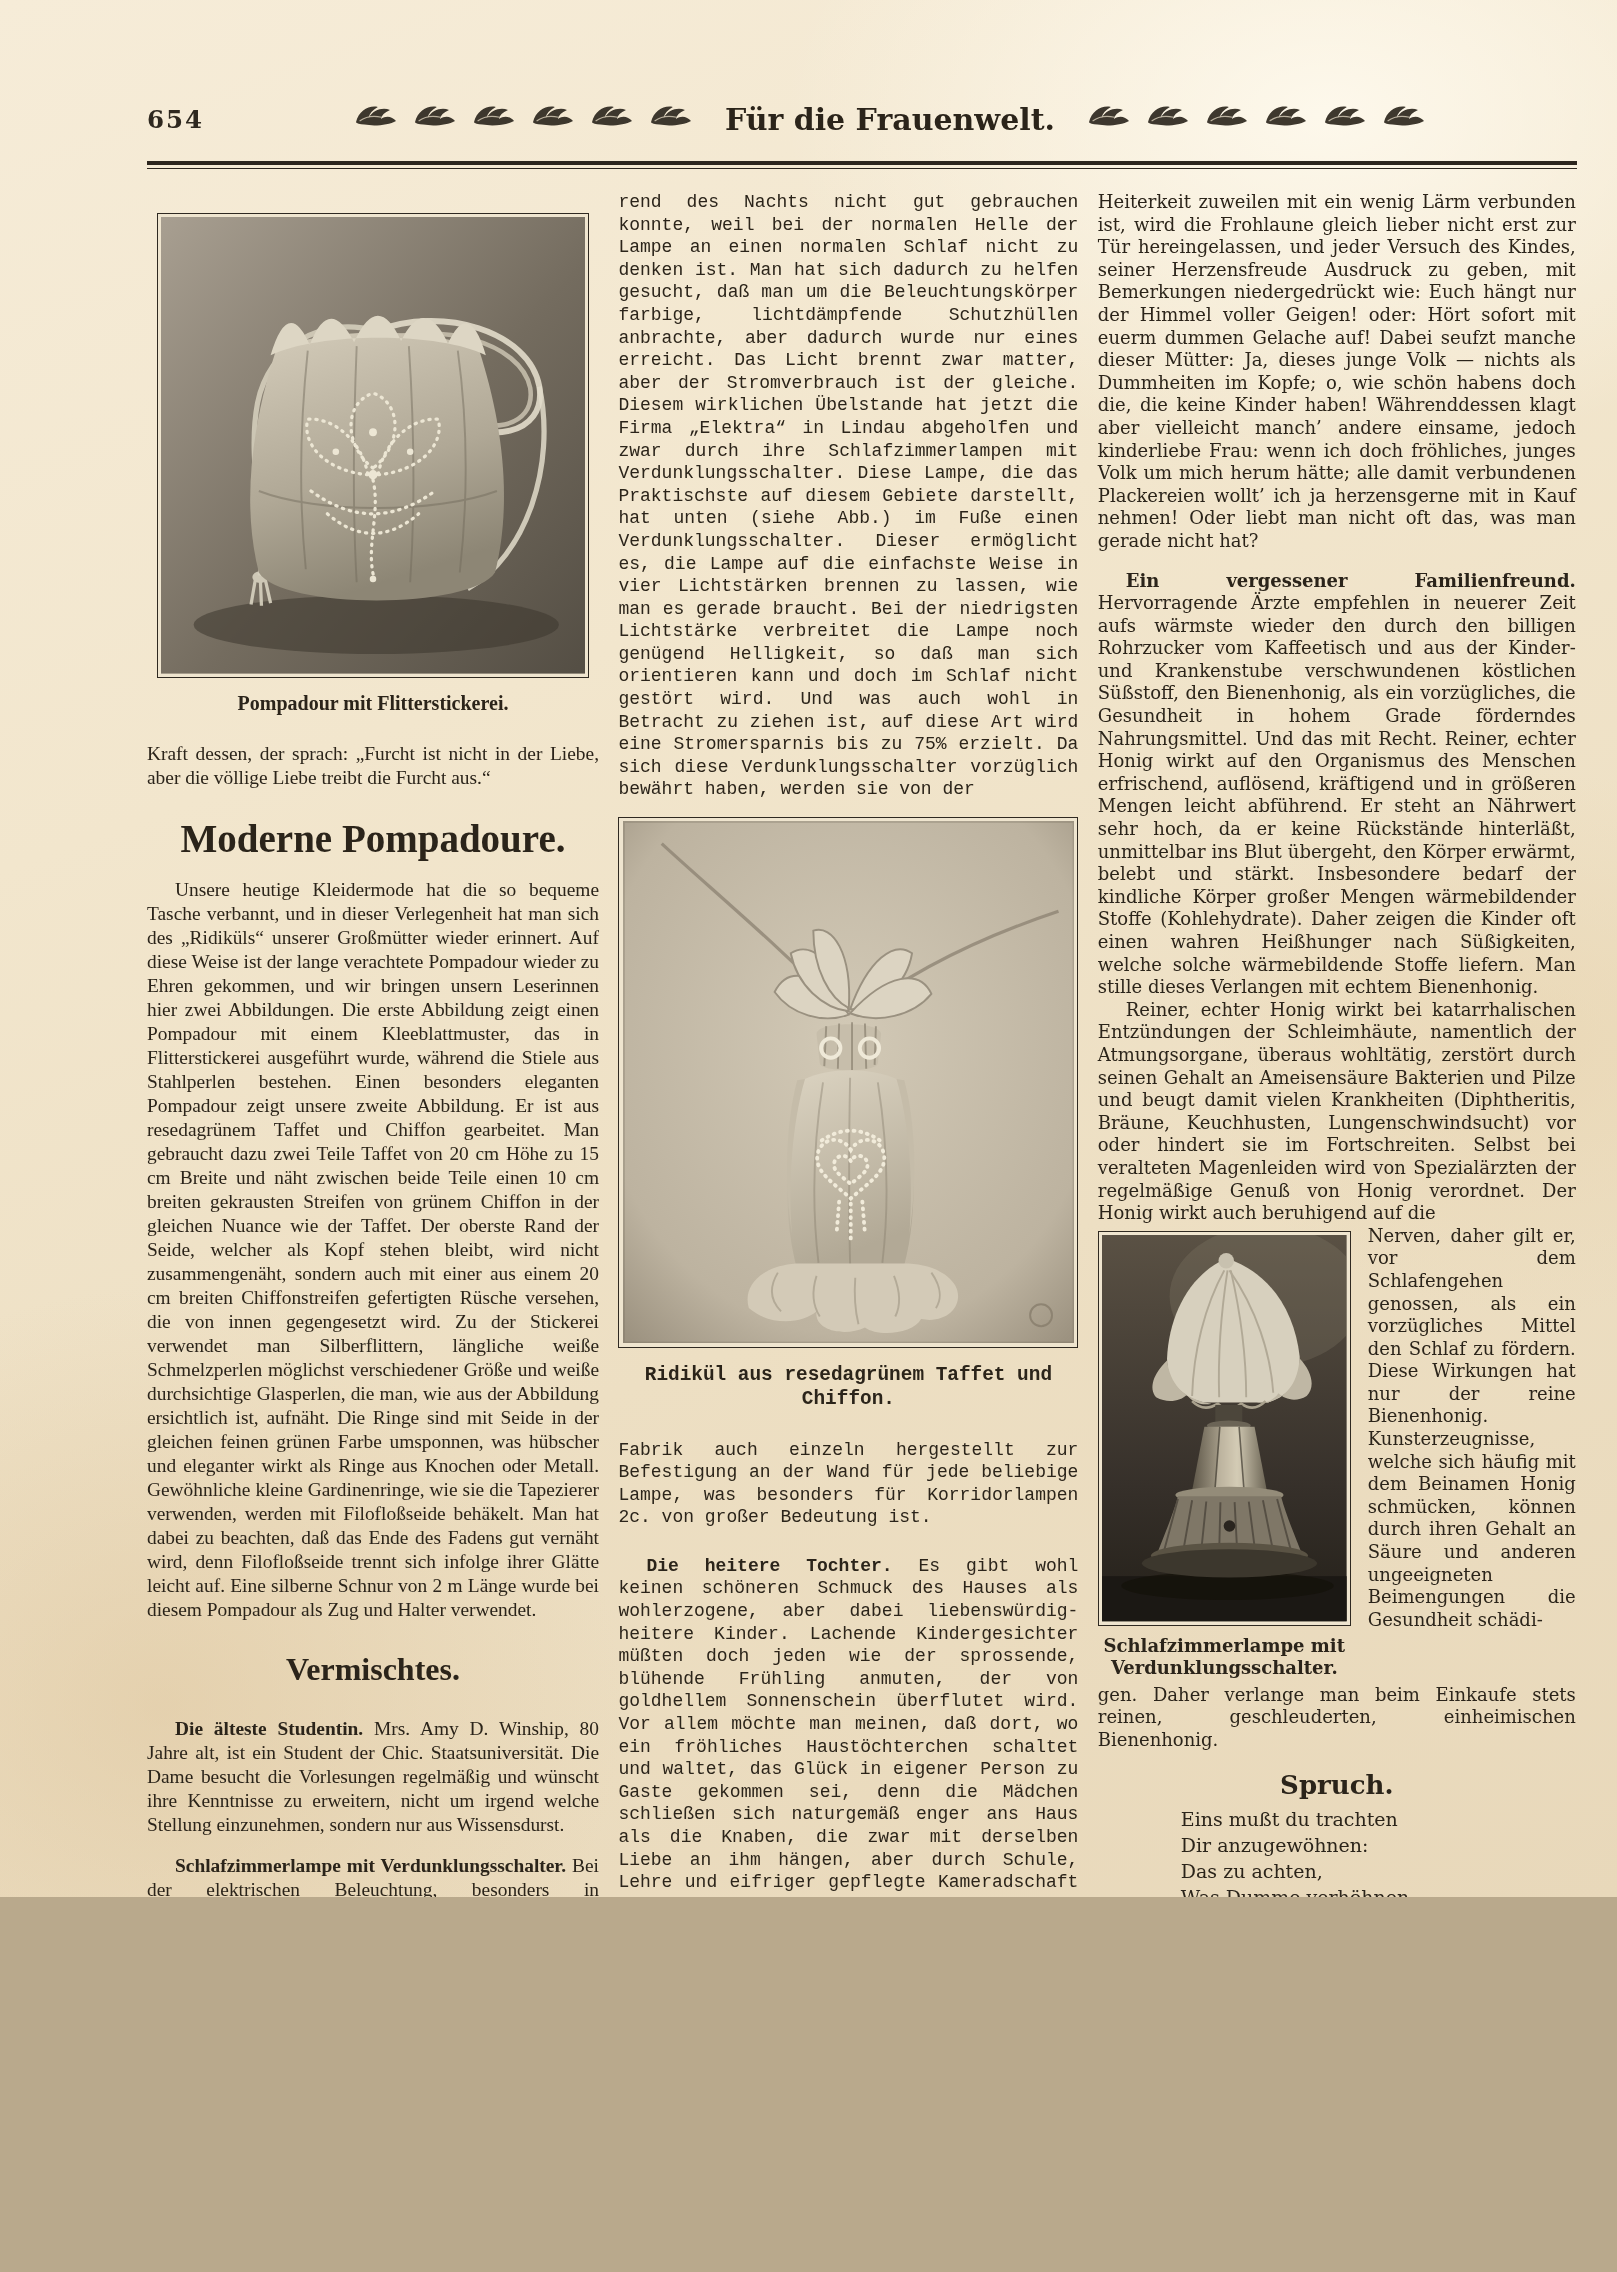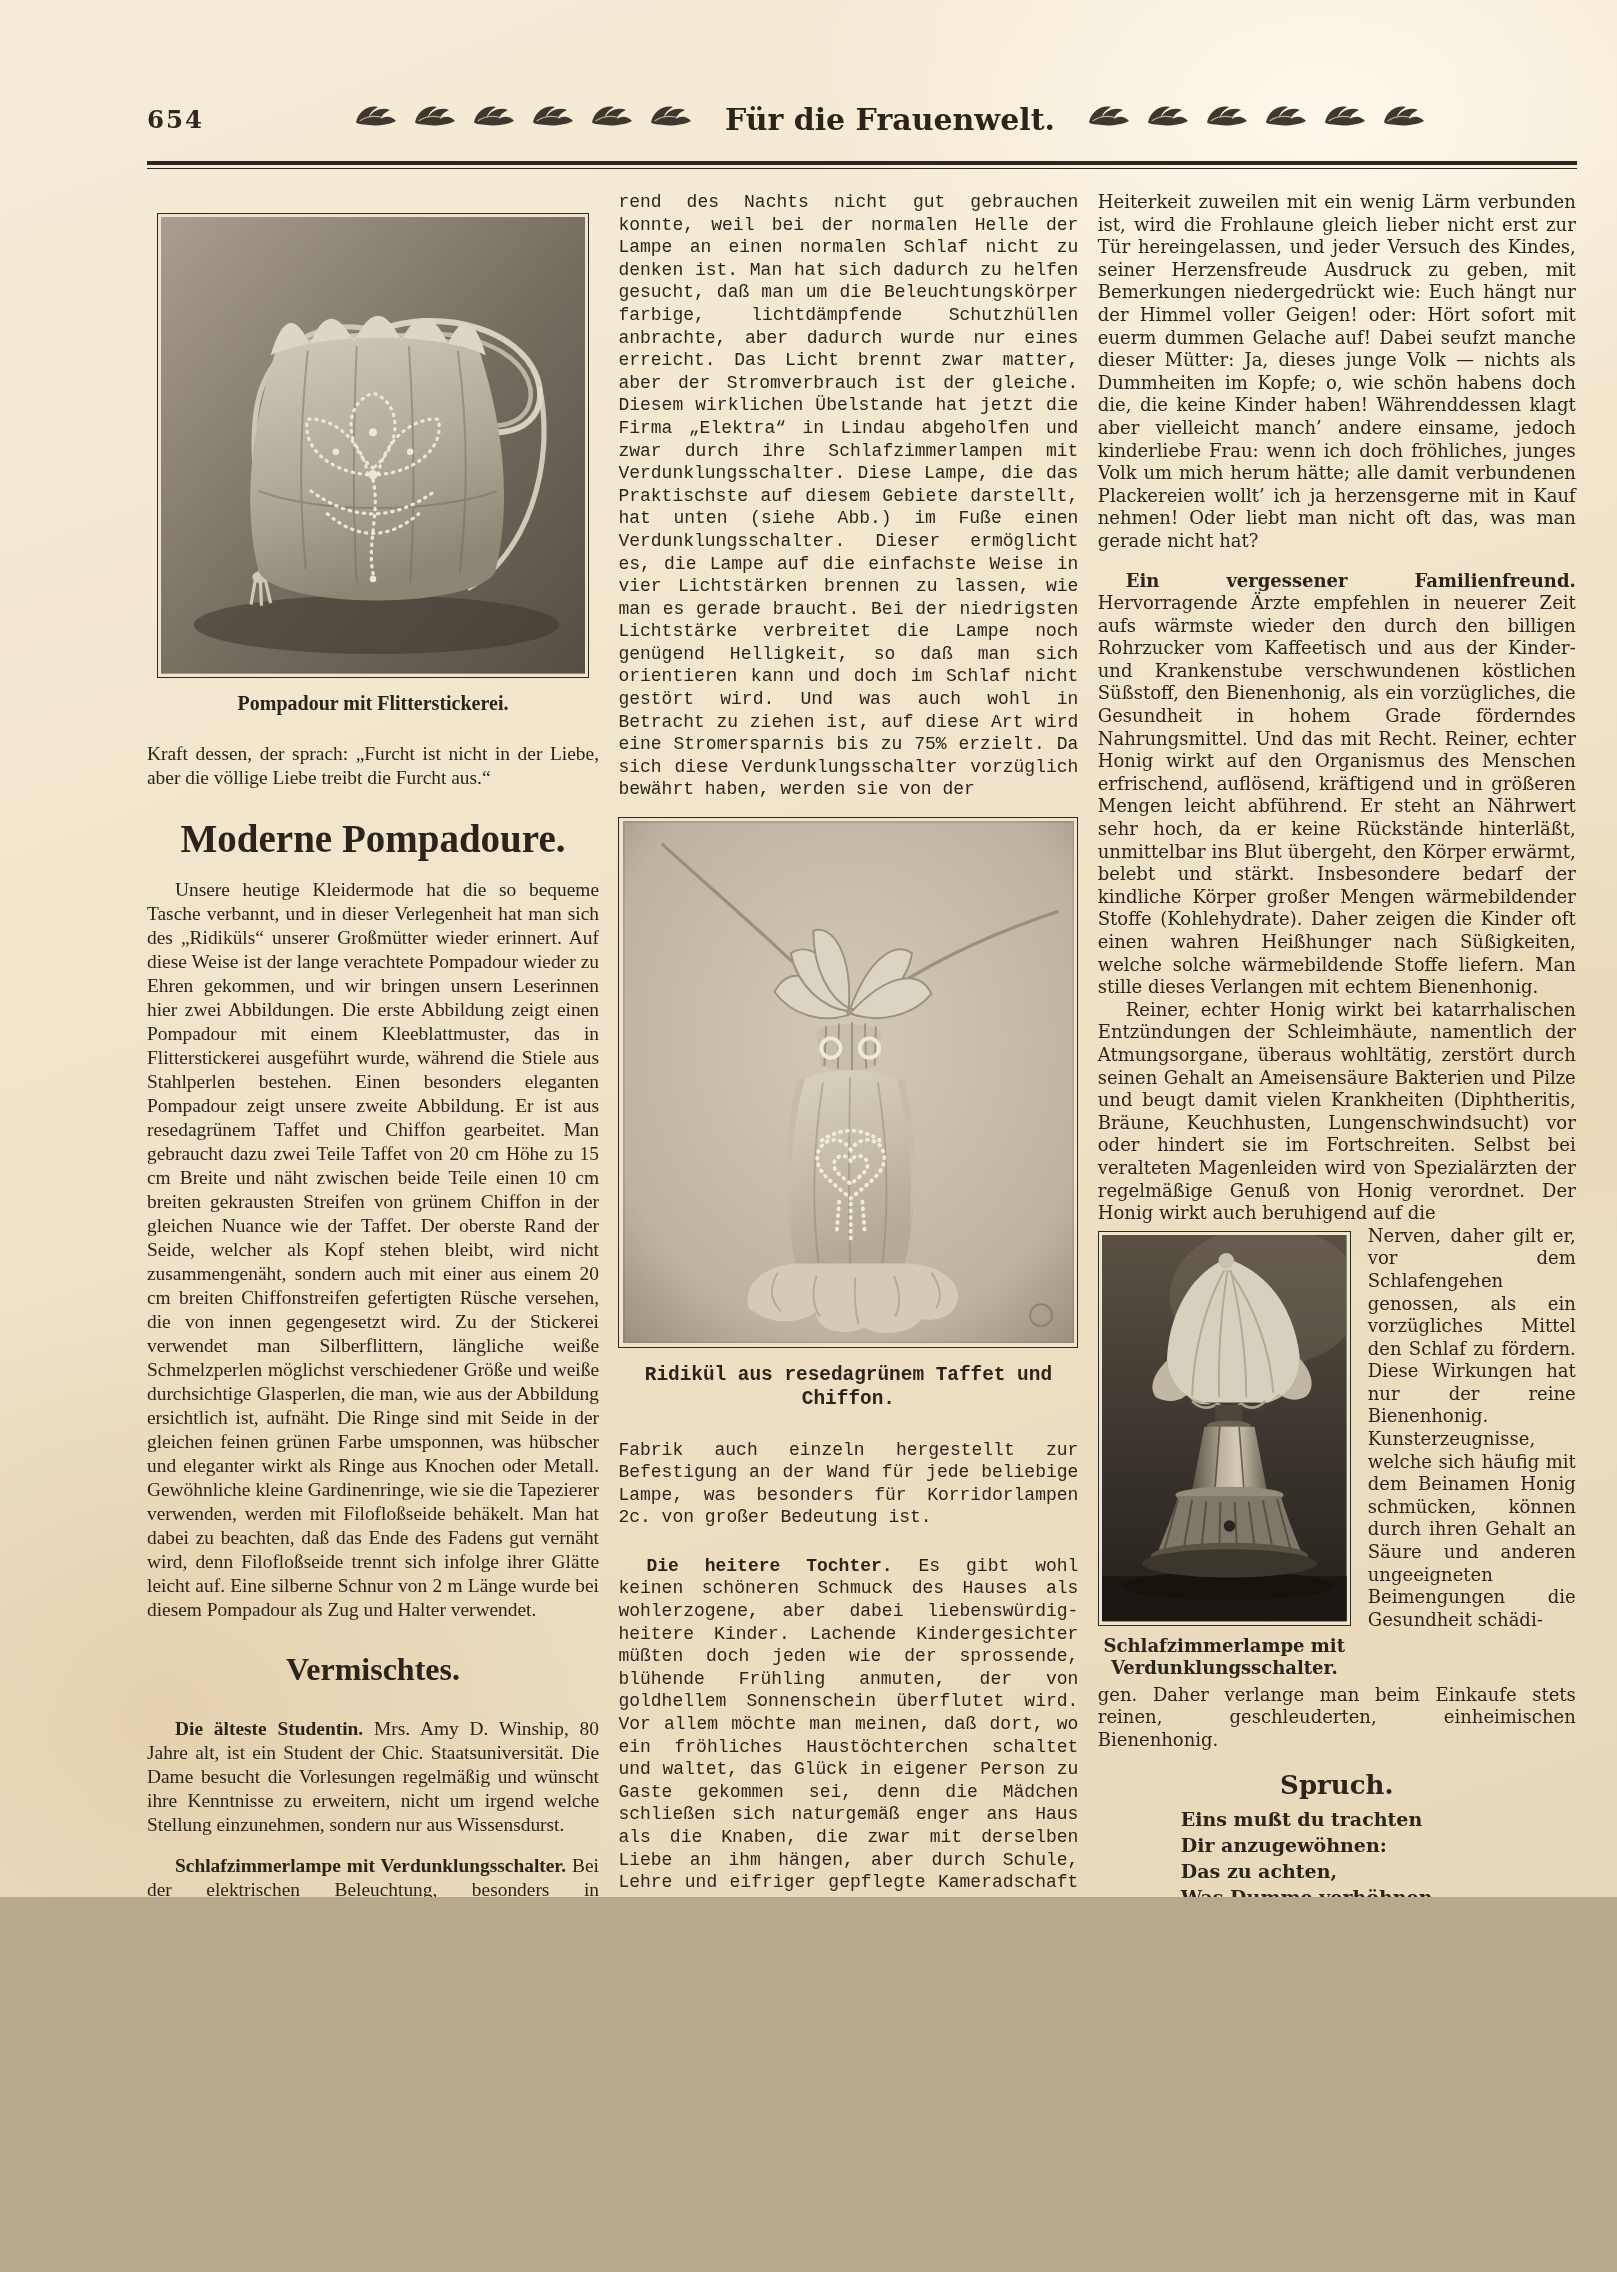--- a/index.html
+++ b/index.html
@@ -66,21 +66,21 @@
   .fig-mid{margin:15.5px 0 0 0;}
   
   .lamp-block{float:left;width:253px;margin:6.5px 17px 3.9px 0;}
   .lamp-block .caption{font-size:18px;margin-top:9px;}
   .clear{clear:both;}
   .spruch-title{
     text-align:center;font-size:26px;font-weight:bold;
     margin:22px 0 10.3px 0;
   }
   .poem{margin-left:83px;line-height:26px;font-size:19px;text-align:left;}
-  .poem span{display:block;font-weight:bold;}
+  .poem span{display:block;}
 </style>
 </head>
 <body>
 
 <div class="page">
 
   <svg width="0" height="0" style="position:absolute">
     <symbol id="orn-motif" viewBox="0 0 74 40">
       <path d="M4 33 C9 14, 25 5, 40 8 C31 13, 26 19, 25 26 C32 13, 48 8, 60 13 C51 17, 46 22, 45 28 C54 21, 64 24, 70 31 C58 38, 34 40, 18 37 C10 36, 5 35, 4 33 Z" fill="#2e281f"></path>
       <path d="M10 31 C20 24, 34 22, 46 25" stroke="#efe4cd" stroke-width="2" fill="none" opacity="0.7"></path>

